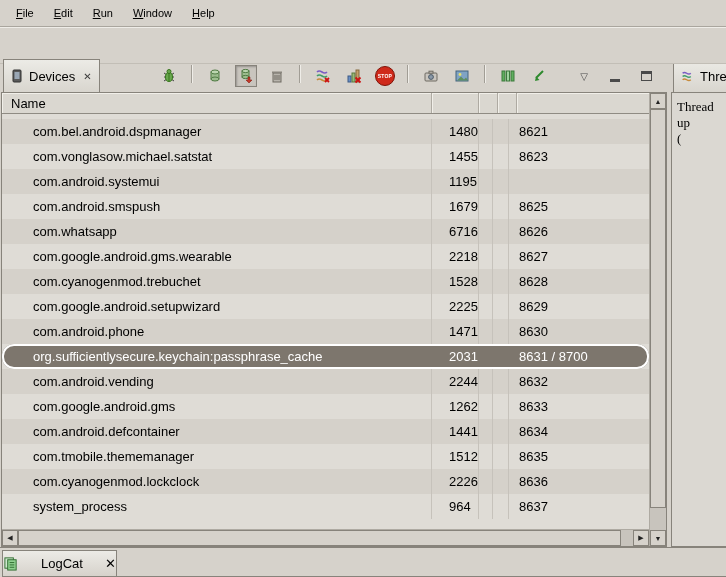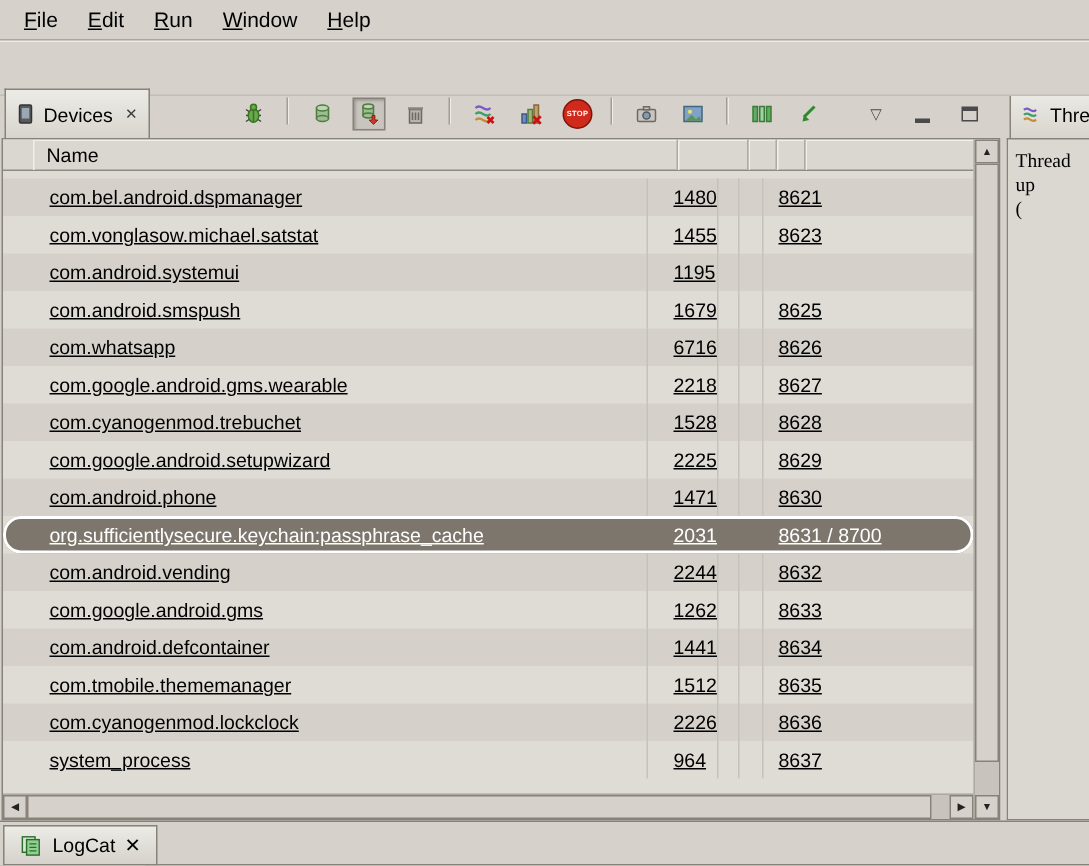--- a/index.html
+++ b/index.html
@@ -3,21 +3,21 @@
 <meta charset="utf-8">
 <style>
   * { margin:0; padding:0; box-sizing:border-box; }
   html,body { background:#b0aca4; }
   body { font-family:"Liberation Sans","DejaVu Sans",sans-serif; }
 
   .window { position:relative; width:726px; height:577px; background:#d6d2cb; overflow:hidden; color:#000; font-size:13px; }
 
   
   .menubar { position:absolute; top:0; left:0; right:0; height:27px; display:flex; align-items:center; padding-left:6px; background:#d6d2cb; border-bottom:1px solid #aaa69e; }
-  .menu-item { padding:4px 10px; font-size:14px; cursor:default; }
+  .menu-item { padding:4px 10px; font-size:11px; cursor:default; }
   .menu-item u { text-decoration:underline; }
 
   
   .coolbar { position:absolute; top:27px; left:0; right:0; height:37px; background:#d6d2cb; box-shadow:inset 0 1px 0 #efede8; border-bottom:1px solid #c2beb6; }
 
   
   .devices-panel { position:absolute; top:64px; left:1px; width:666px; height:483px; }
   .threads-panel { position:absolute; top:64px; left:671px; right:0; height:483px; overflow:hidden; }
   .sash { position:absolute; top:64px; left:667px; width:4px; height:483px; background:#d6d2cb; }
 
@@ -33,29 +33,29 @@
   .tsep { width:2px; height:18px; background:#a19d95; border-right:1px solid #efede8; margin:0 2px 4px 2px; }
   .stop-icon { width:20px; height:20px; border-radius:50%; background:var(--stop-red,#cf2a1b); color:#fff;
                display:flex; align-items:center; justify-content:center; font-size:5px; font-weight:bold; letter-spacing:.2px;
                border:1px solid #7e1408; }
   .chev { font-size:10px; color:#4a4a4a; }
   .min-glyph { width:10px; height:3px; background:#4a4a4a; margin-top:8px; }
   .max-glyph { width:11px; height:10px; border:1px solid #4a4a4a; border-top:3px solid #4a4a4a; }
 
   
   .table-wrap { position:absolute; top:28px; left:0; right:0; bottom:0; border:1px solid #87837b; background:#dfdcd6; }
-  .thead { position:absolute; top:0; left:0; right:17px; height:21px; display:flex; background:#dad7d0; border-bottom:1px solid #8f8b83;padding-left:20px; }
+  .thead { position:absolute; top:0; left:0; right:17px; height:21px; display:flex; background:#dad7d0; border-bottom:1px solid #8f8b83; }
   .th { border-right:1px solid #aeaaa2; box-shadow:inset 1px 1px 0 #f1efe9; display:flex; align-items:center; padding:0 9px; }
   .th-name { width:430px; }
   .th-c2 { width:47px; } .th-c3 { width:14px; } .th-c4 { width:16px; }
   .th-port { flex:1; border-right:none; }
 
   .tbody { position:absolute; top:21px; left:0; right:17px; bottom:17px; overflow:hidden; }
   .tbody::before { content:""; display:block; height:5px; background:#dfdcd6; }
-  .trow { height:25px; display:flex;text-decoration:underline; }
+  .trow { height:25px; display:flex; }
   .trow.odd  { background:#d5d1ca; }
   .trow.even { background:#dfdcd6; }
   .cell { height:100%; display:flex; align-items:center; border-right:1px solid #c6c2bb; overflow:hidden; white-space:nowrap; }
   .cell-name { width:430px; padding-left:31px; }
   .cell-pid  { width:47px;  padding-left:17px; }
   .cell-c3 { width:14px; } .cell-c4 { width:16px; }
   .cell-port { flex:1; padding-left:10px; border-right:none; }
   .trow.selected { background:var(--selection-bg,#7d766d); color:var(--selection-fg,#fff); box-shadow:inset 0 0 0 2px #ffffff;border-radius:12px; }
   .trow.selected .cell { border-right-color:transparent; }
 
@@ -71,21 +71,21 @@
   .hthumb { position:absolute; top:0; bottom:0; left:16px; right:28px; background:#d6d2cb; border:1px solid #87837b; }
 
   
   .threads-panel .tab { max-width:200px; }
   .threads-label { display:inline-block; width:36px; overflow:hidden; white-space:nowrap; }
   .threads-body { position:absolute; top:28px; left:0; right:0; bottom:0; border:1px solid #87837b; border-right:none; background:#dbd8d2; padding:6px 0 0 5px; }
   .threads-body div { line-height:16px;font-family:Liberation Serif, serif; }
 
   
   .bottom-bar { position:absolute; top:547px; left:0; right:0; height:30px; background:#d6d2cb; border-top:1px solid #87837b; }
-  .logcat-tab { position:absolute; top:2px; left:2px; height:27px; display:flex; align-items:center; gap:6px; padding:0 10px;
+  .logcat-tab { position:absolute; top:2px; left:2px; height:27px; display:flex; align-items:center; gap:22px; padding:0 0;
                 background:linear-gradient(#ecebe6,#d6d2cb); border:1px solid #87837b;justify-content:center; }
   .tab-line { position:absolute; top:28px; left:97px; right:0; height:1px; background:#87837b; }
 
   svg { display:block; }
 </style>
 </head>
 <body>
 
 <div class="window">
 

